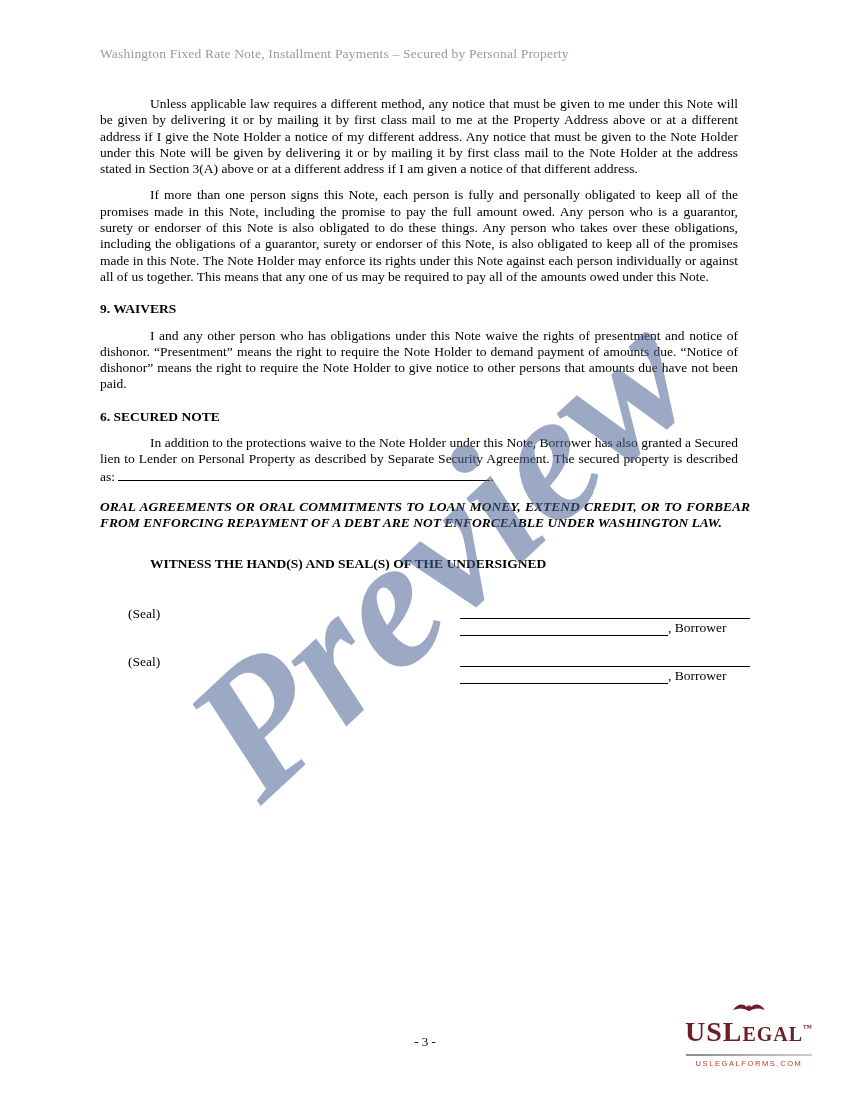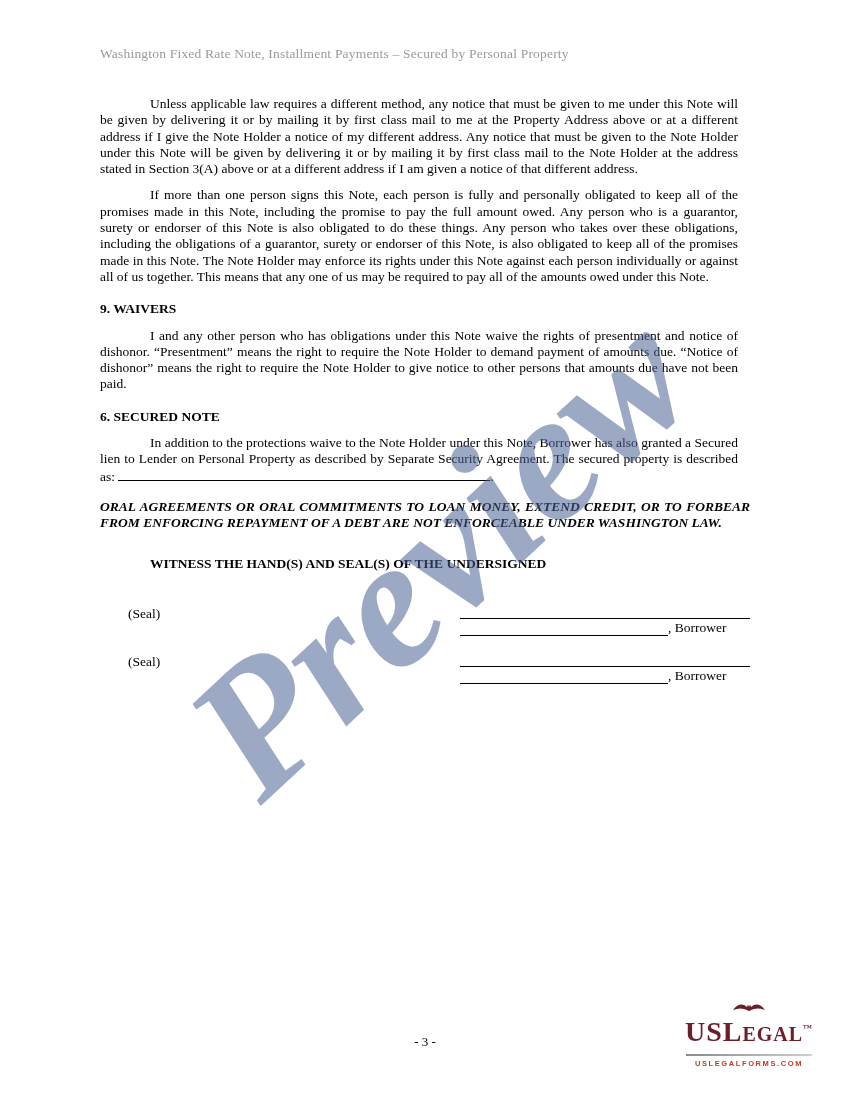--- a/index.html
+++ b/index.html
@@ -104,21 +104,21 @@
     letter-spacing: 1px;
   }
   .logo-brand sup { font-size: 9px; font-variant: normal; vertical-align: super; }
   .logo-line {
     height: 2px;
     margin: 0 2px 3px 2px;
     background: linear-gradient(to right, #8a8a8a, #cfcfcf);
   }
   .logo-site {
     font-family: "Liberation Sans", sans-serif;
-    font-weight: bold;
+    font-weight: normal;
     font-size: 7.5px;
     letter-spacing: 1.6px;
     color: #c03a2b;
   }
 </style>
 </head>
 <body>
 
 <div class="page">
 

